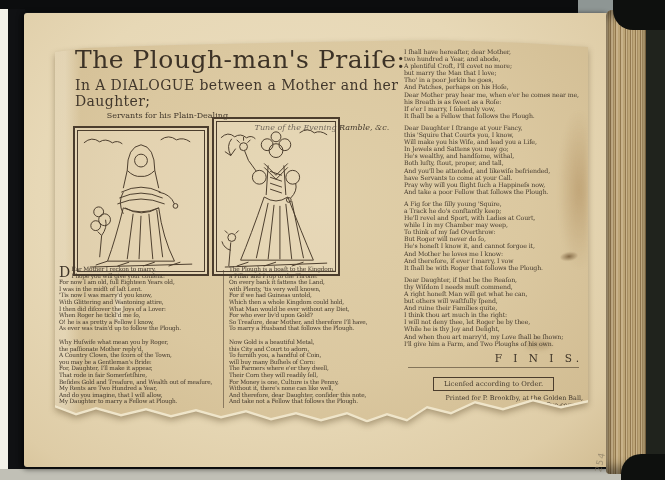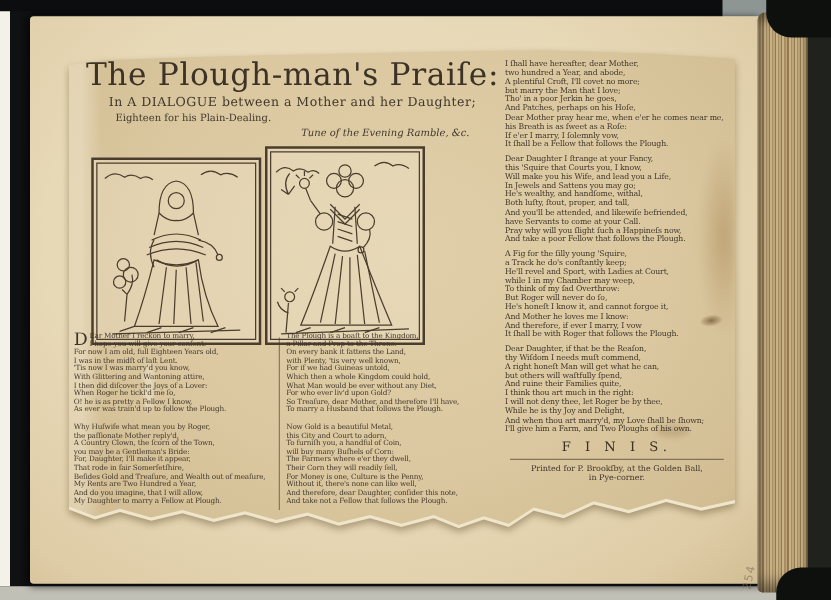--- a/index.html
+++ b/index.html
@@ -42,47 +42,47 @@
      background:linear-gradient(90deg, rgba(255,250,235,.35) 0 10px, rgba(255,250,235,0) 26px);}
 
   .stain-edge{position:absolute;left:503px;top:70px;width:30px;height:160px;filter:blur(2px);
      background:radial-gradient(ellipse at 70% 50%, rgba(150,108,55,.35), rgba(150,108,55,0) 70%);}
   .smudge{position:absolute;left:505px;top:212px;width:18px;height:9px;border-radius:50%;
      background:radial-gradient(#5c3f1e, rgba(92,63,30,0) 75%);opacity:.65;filter:blur(.5px);transform:rotate(-8deg);}
   .fox2{position:absolute;left:470px;top:300px;width:26px;height:10px;border-radius:50%;background:rgba(120,90,50,.2);filter:blur(2px);}
   .fox3{position:absolute;left:60px;top:250px;width:8px;height:40px;border-radius:50%;background:rgba(245,238,220,.5);filter:blur(2px);}
 
   
-  .title-block{position:absolute;left:6px;top:6px;width:346px;text-align:center;}
+  .title-block{position:absolute;left:20px;top:6px;width:346px;}
   .title{font-size:25px;line-height:28px;letter-spacing:.5px;color:#3c3226;}
-  .sub1{margin-top:3px;font-size:10px;letter-spacing:.4px;color:#42382c;}
+  .sub1{margin-top:3px;font-size:14px;letter-spacing:.4px;color:#42382c;}
   .sub2{margin-top:2px;font-size:8.2px;color:#42382c;}
   .sub3{margin-top:2px;font-size:8px;color:#42382c;display:flex;justify-content:center;gap:24px;}
   .sub3 .it{font-style:italic;margin-top:12px;}
 
   .woodcut{position:absolute;border:2px solid #4b3d2d;background:rgba(250,244,226,.25);padding:2px;}
   .woodcut-inner{width:100%;height:100%;border:1px solid #4b3d2d;box-sizing:border-box;}
   .wc-left{left:18px;top:86px;width:128px;height:142px;}
   .wc-right{left:157px;top:77px;width:120px;height:151px;}
 
   .col{position:absolute;overflow:hidden;}
   .col-left{left:4px;top:226px;width:163px;}
   .col-mid{left:174px;top:226px;width:168px;}
   .col-right{left:349px;top:8px;width:179px;}
   .divider-lm{position:absolute;left:168px;top:230px;width:1px;height:138px;background:rgba(75,61,45,.55);}
 
   .stanza{white-space:pre-line;font-size:5.8px;line-height:6.6px;letter-spacing:-.15px;margin:0 0 7px 0;}
   .col-right .stanza{font-size:6.2px;line-height:7.1px;letter-spacing:-.1px;margin:0 0 5px 0;}
   .dropcap{float:left;font-size:14px;line-height:12px;margin-right:1.5px;color:#3c3226;}
 
-  .finis{text-align:center;font-size:10.5px;letter-spacing:4px;margin:3px 0 3px 0;color:#3c3226;}
+  .finis{text-align:right;font-size:10.5px;letter-spacing:4px;margin:3px 0 3px 0;color:#3c3226;}
   .rule-h{height:1px;background:rgba(75,61,45,.6);margin:2px 4px;}
   .license-wrap{text-align:center;margin-top:3px;}
   .license-box{display:inline-block;border:1px solid #4b3d2d;padding:2px 10px;font-size:6.8px;color:#42382c;}
-  .imprint{text-align:center;margin-top:4px;font-size:6.4px;line-height:7.4px;color:#42382c;}
+  .imprint{text-align:right;margin-top:4px;font-size:6.4px;line-height:7.4px;color:#42382c;}
 
   svg line, svg path, svg circle, svg ellipse{stroke:#4b3d2d;fill:none;stroke-width:1;}
 </style>
 </head>
 <body>
 
 <div id="screen">
 
   <div class="top-band"></div>
   <div class="grey-corner-tr"></div>
@@ -105,21 +105,21 @@
 
       <div class="stain-edge"></div>
       <div class="smudge"></div>
       <div class="fox2"></div>
       <div class="fox3"></div>
 
       <div class="title-block">
         <div class="title">The Plough-man's Praiſe:</div>
         <div class="sub1">In A DIALOGUE between a Mother and her Daughter;</div>
         <div class="sub3">
-          <span>Eighteen for his Plain-Dealing.</span>
+          <span>Servants for his Plain-Dealing.</span>
           <span class="it">Tune of the Evening Ramble, &amp;c.</span>
         </div>
       </div>
 
       <div class="woodcut wc-left">
         <div class="woodcut-inner">
           <svg width="100%" height="100%" viewBox="0 0 128 142" preserveAspectRatio="none">
             <path d="M6,12 q8,-7 16,-1 q6,-4 13,1 q5,-3 10,1"></path>
             <path d="M84,9 q8,-6 16,0 q7,-3 14,2"></path>
             <path d="M50,40 Q50,16 64,14 Q78,16 78,40"></path>
@@ -264,20 +264,23 @@
 A right honeſt Man will get what he can,
 but others will waſtfully ſpend,
 And ruine their Families quite,
 I think thou art much in the right:
 I will not deny thee, let Roger be by thee,
 While he is thy Joy and Delight,
 And when thou art marry'd, my Love ſhall be ſhown;
 I'll give him a Farm, and Two Ploughs of his own.</div>
         <div class="finis">F I N I S.</div>
         <div class="rule-h"></div>
+        <div class="license-wrap">
+          <span class="license-box">Licenſed according to Order.</span>
+        </div>
         <div class="imprint">
           <div>Printed for P. Brookſby, at the Golden Ball,</div>
           <div>in Pye-corner.</div>
         </div>
       </div>
 
     </div>
   </div>
 
 </div>

